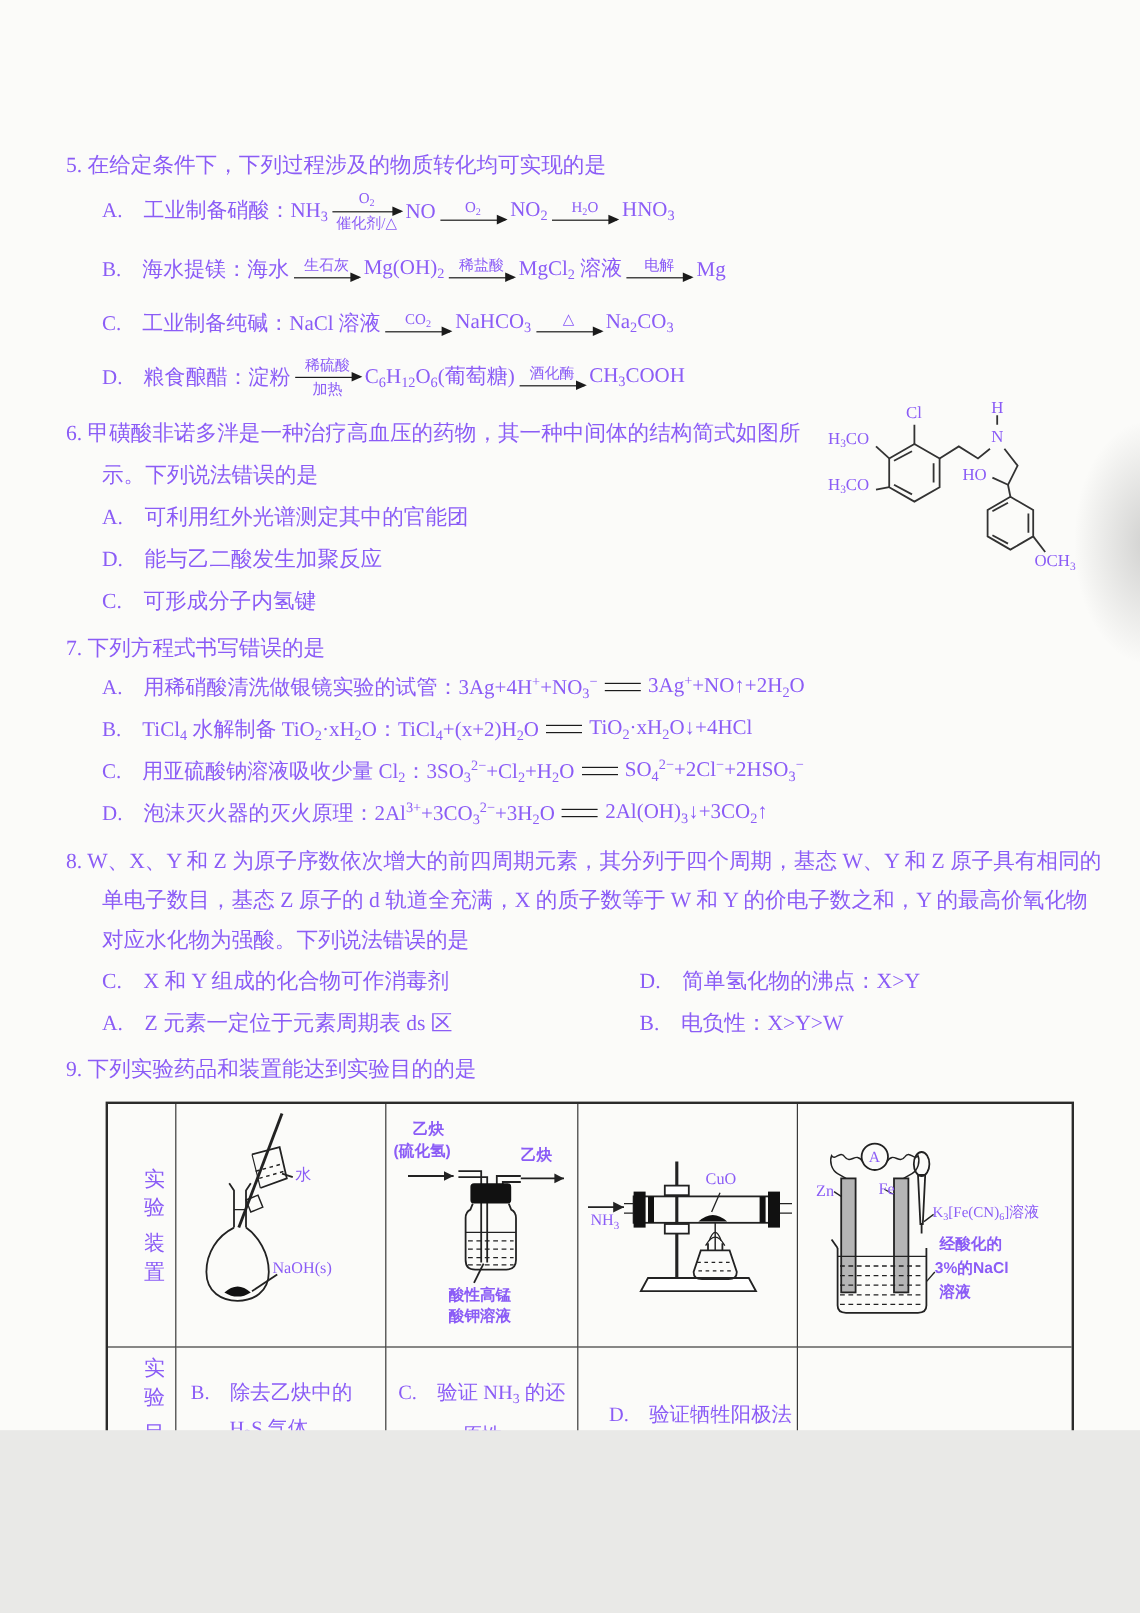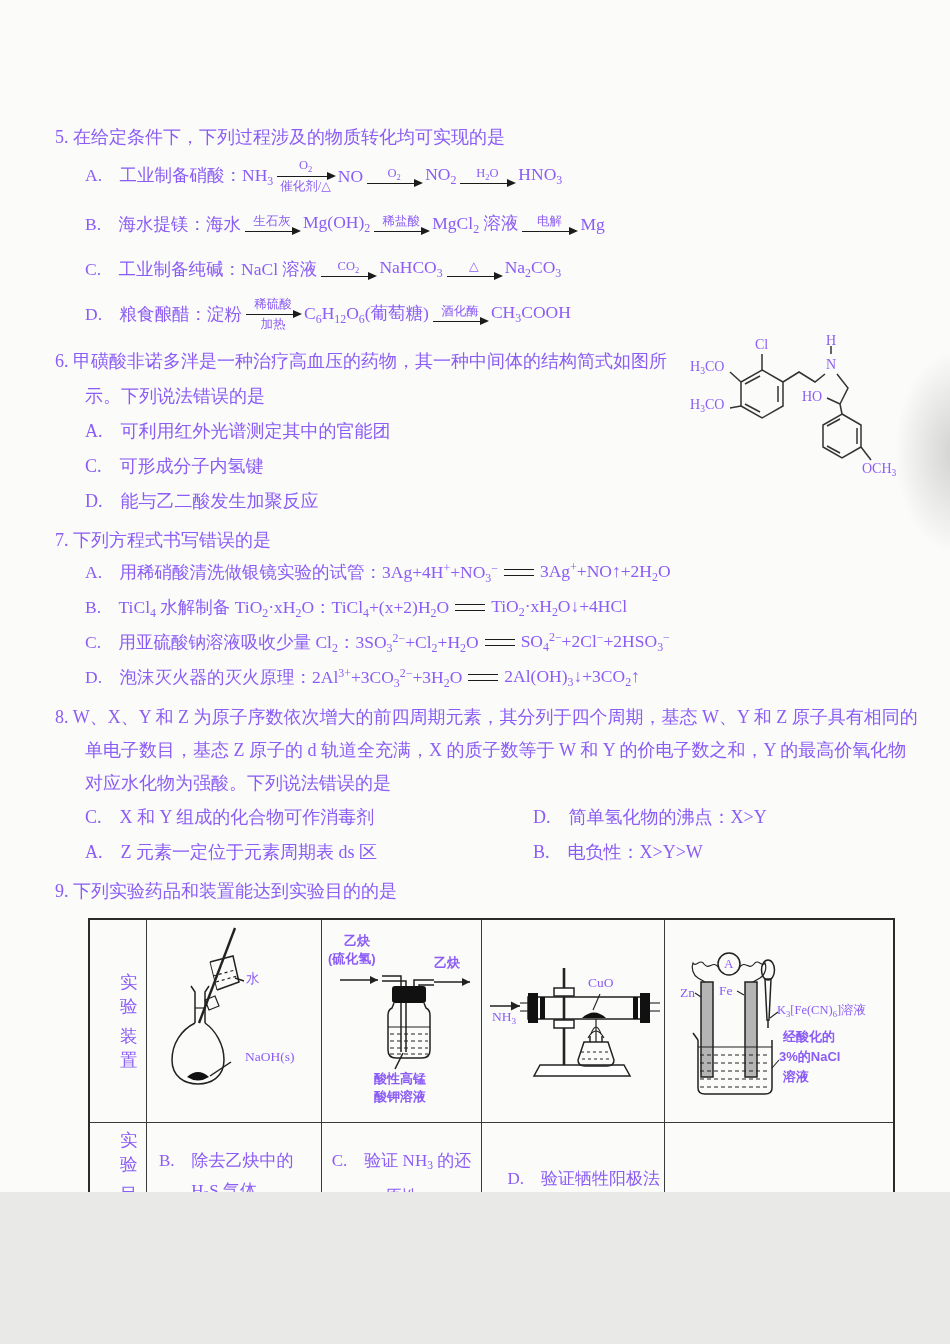--- a/index.html
+++ b/index.html
@@ -119,22 +119,22 @@
         <span class="rarr">
           <span class="ra-top">酒化酶</span>
           <span class="ra-line"></span>
         </span>
         <span class="rt">CH<sub>3</sub>COOH</span>
       </div>
 
     <div class="q6-wrap">
       <div class="stem" style="line-height:35px">6. 甲磺酸非诺多泮是一种治疗高血压的药物，其一种中间体的结构简式如图所示。下列说法错误的是</div>
       <div class="opt" style="line-height:35px">A.　可利用红外光谱测定其中的官能团</div>
+      <div class="opt" style="line-height:35px">D.　能与乙二酸发生加聚反应</div>
       <div class="opt" style="line-height:35px">C.　可形成分子内氢键</div>
-      <div class="opt" style="line-height:35px">D.　能与乙二酸发生加聚反应</div>
     </div>
 
     <div class="stem">7. 下列方程式书写错误的是</div>
     <div class="rxnline short" style="min-height:35px">
         <span class="rt">A.　用稀硝酸清洗做银镜实验的试管：3Ag+4H<sup>+</sup>+NO<sub>3</sub><sup>−</sup></span>
         <span class="req"></span>
         <span class="rt">3Ag<sup>+</sup>+NO↑+2H<sub>2</sub>O</span>
       </div>
     <div class="rxnline short" style="min-height:35px">
         <span class="rt">B.　TiCl<sub>4</sub> 水解制备 TiO<sub>2</sub>·xH<sub>2</sub>O：TiCl<sub>4</sub>+(x+2)H<sub>2</sub>O</span>
@@ -183,21 +183,21 @@
             <path d="M58,80 L68,76 L72,86 L62,90 Z" stroke-width="1.2"></path>
             <path d="M44,66 L48,72 L48,103"></path>
             <path d="M62,66 L58,72 L58,103"></path>
             <line x1="48" y1="88" x2="58" y2="88" stroke-width="1.2"></line>
             <path d="M48,103 C34,110 25,124 25,140 C25,157 38,164 51,164 C64,164 77,157 77,140 C77,124 68,110 58,103"></path>
             <path d="M40,157 Q51,147 62,157 Q51,164 40,157 Z" fill="#111" stroke="none"></path>
             <line x1="84" y1="142" x2="63" y2="156"></line>
           </g>
         </svg>
         <span class="albl" style="left:99px;top:52px">水</span>
-        <span class="albl" style="left:98px;top:130px">NaOH(s)</span>
+        <span class="albl" style="left:80px;top:130px">NaOH(s)</span>
       </div>
 
       <div class="app">
         <svg width="160" height="203" viewBox="0 0 160 203">
           <g fill="none" stroke="#222" stroke-width="1.5">
             <line x1="18" y1="60" x2="56" y2="60"></line>
             <path d="M56,60 l-8,-4 v8 Z" fill="#222" stroke="none"></path>
             <line x1="112" y1="62" x2="148" y2="62"></line>
             <path d="M148,62 l-8,-4 v8 Z" fill="#222" stroke="none"></path>
             <path d="M60,56 L79,56 L79,132"></path>
@@ -281,21 +281,21 @@
               <line x1="35" y1="143" x2="105" y2="143"></line>
               <line x1="35" y1="151" x2="105" y2="151"></line>
               <line x1="35" y1="159" x2="105" y2="159"></line>
               <line x1="35" y1="167" x2="105" y2="167"></line>
             </g>
             <line x1="107" y1="148" x2="114" y2="140" stroke-width="1.1"></line>
           </g>
         </svg>
         <span class="albl" style="left:59px;top:37px;font-size:13px">A</span>
         <span class="albl" style="left:15px;top:66px">Zn</span>
-        <span class="albl" style="left:54px;top:64px">Fe</span>
+        <span class="albl" style="left:67px;top:64px">Fe</span>
         <span class="albl" style="left:112px;top:84px;font-size:12.5px">K<sub>3</sub>[Fe(CN)<sub>6</sub>]溶液</span>
         <span class="albl cn" style="left:118px;top:110px">经酸化的</span>
         <span class="albl cn" style="left:114px;top:130px">3%的NaCl</span>
         <span class="albl cn" style="left:118px;top:150px">溶液</span>
       </div>
 
       <div class="rowhead">
         <span>实验</span>
         <span>目的</span>
       </div>

